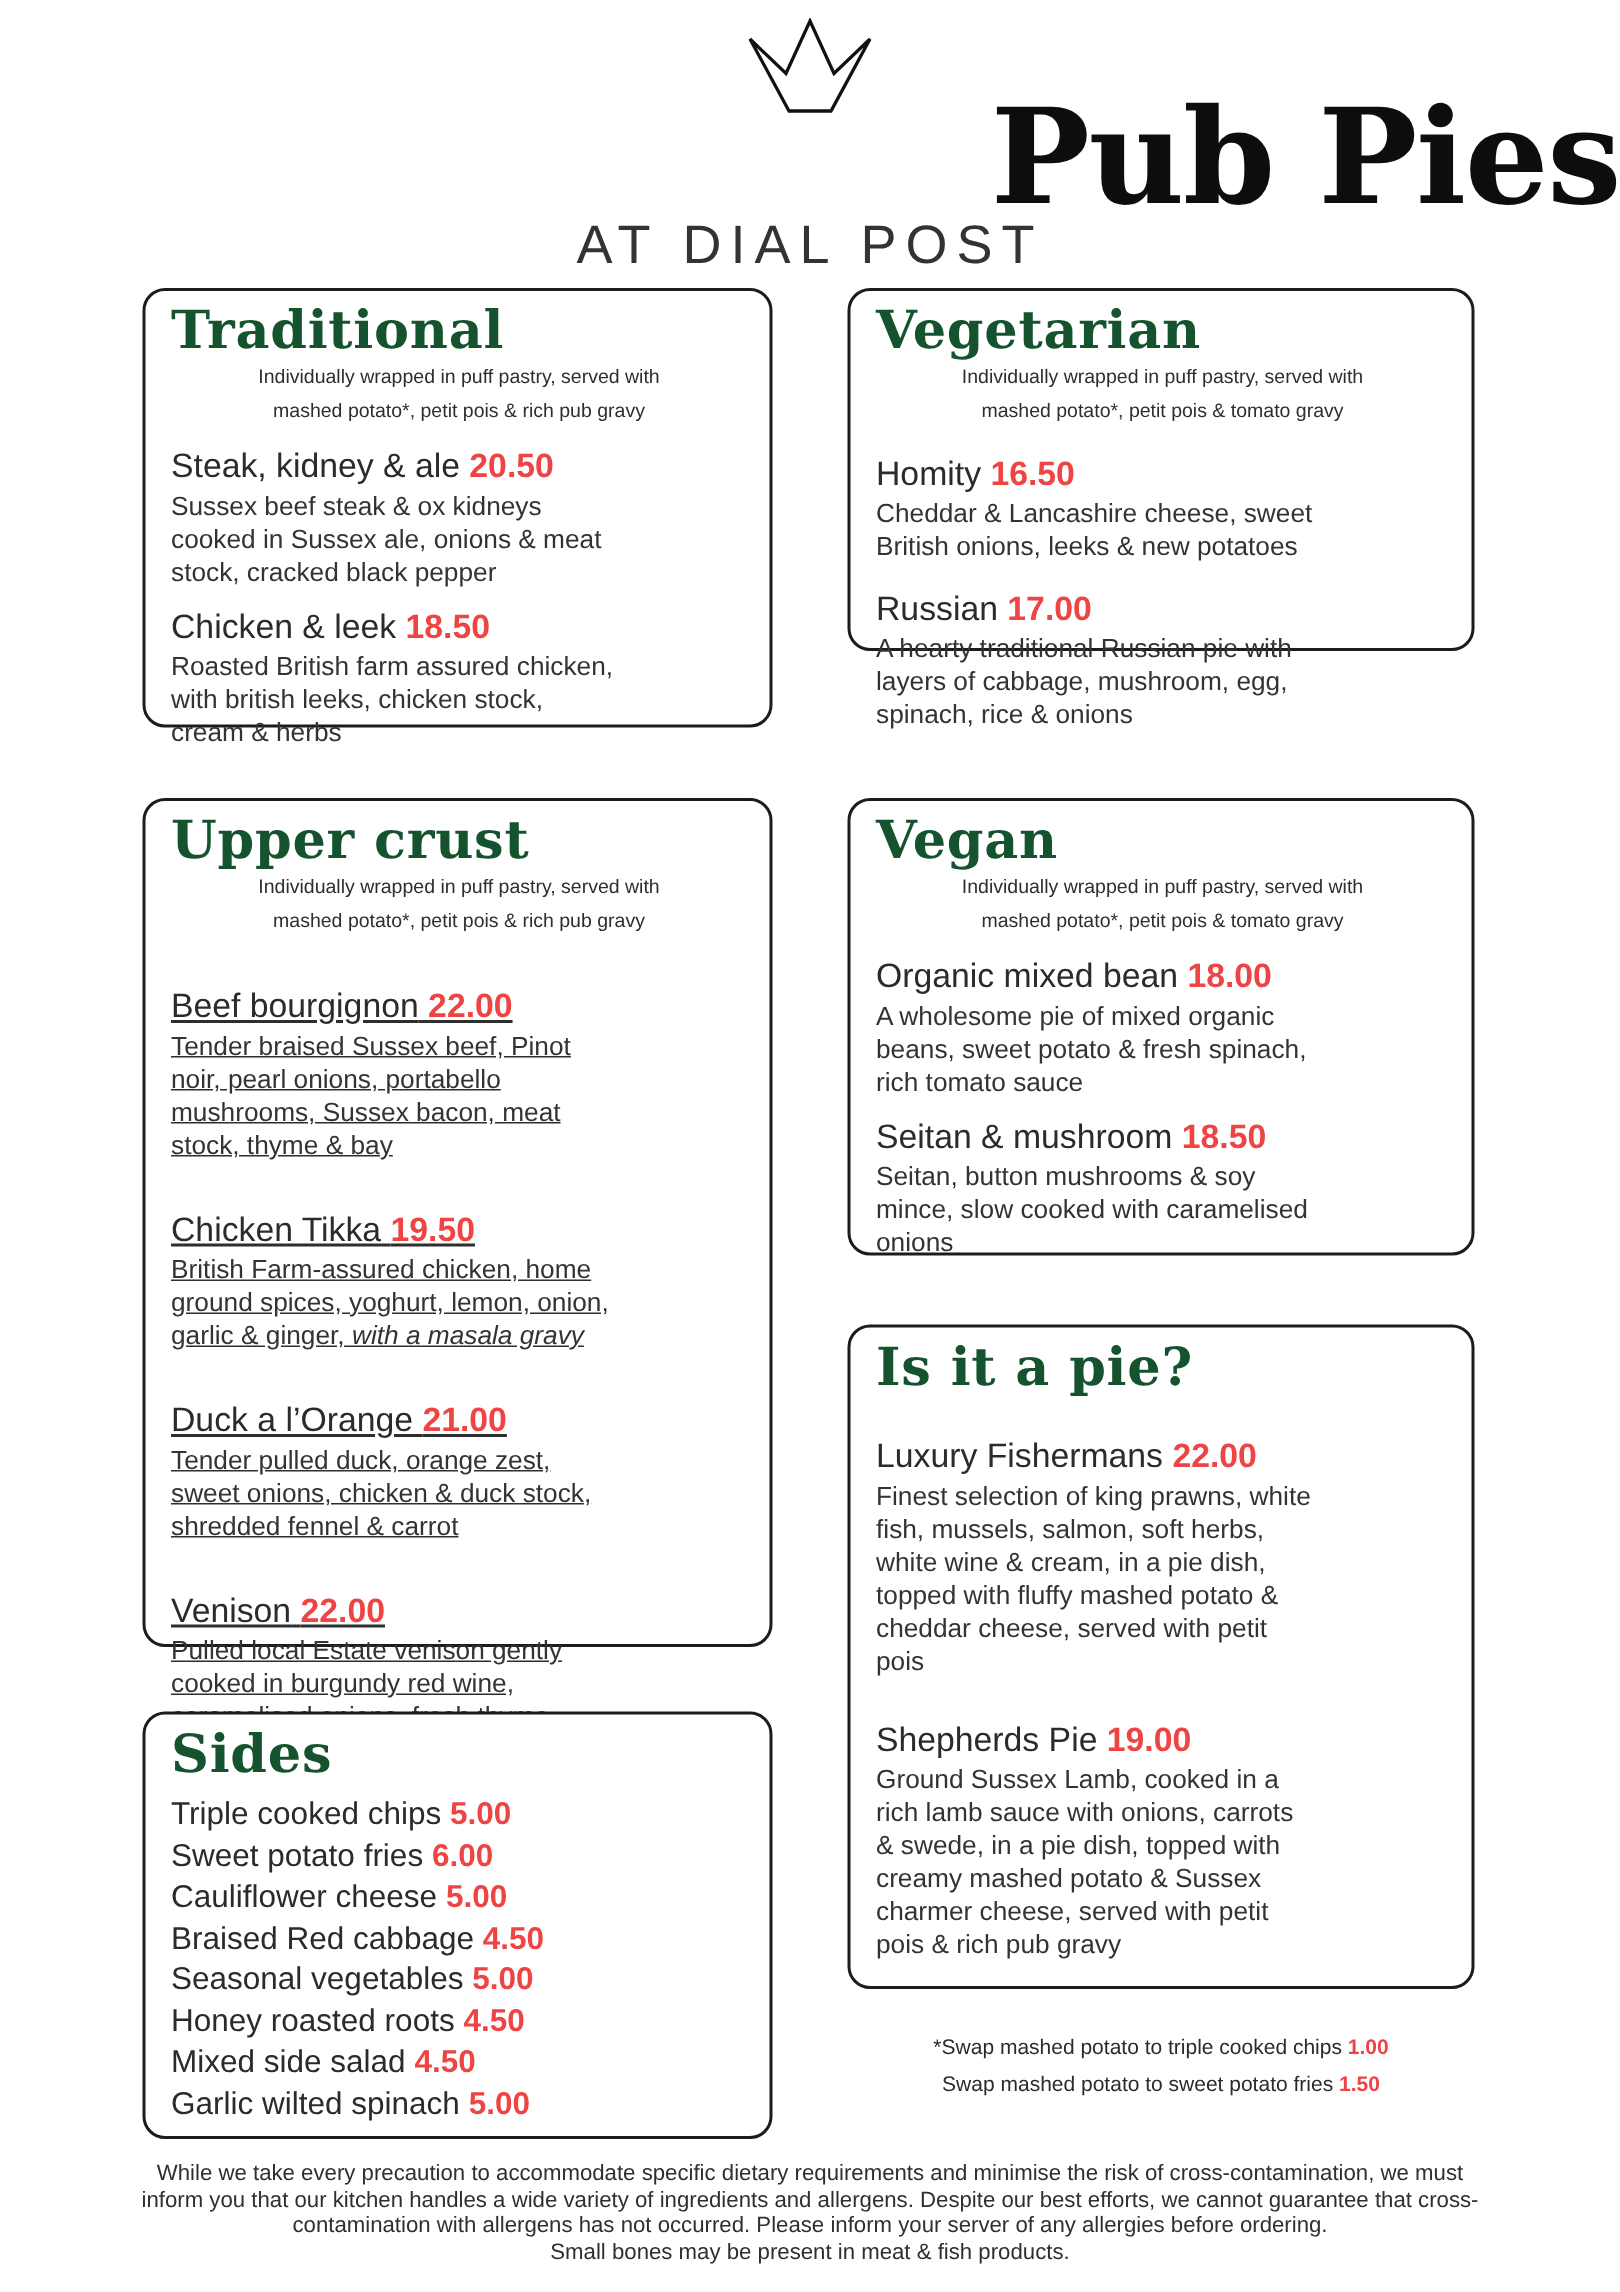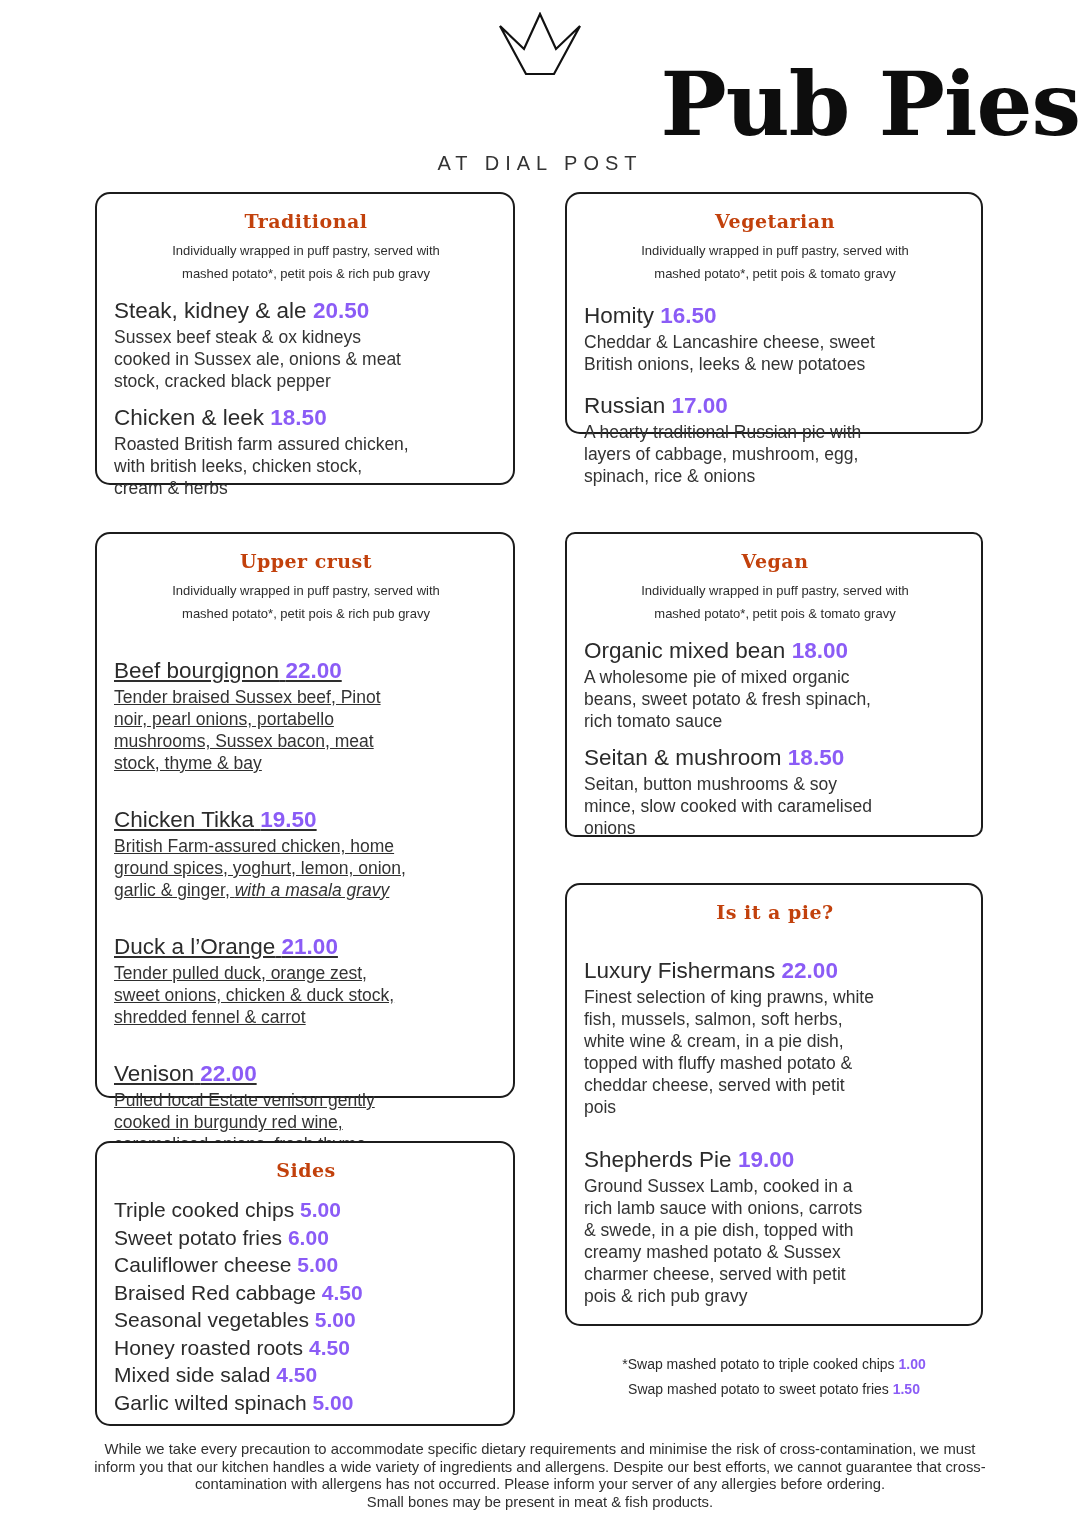--- a/index.html
+++ b/index.html
@@ -12,52 +12,52 @@
 
   
   .brand-crown { position:absolute; left:497px; top:12px; width:86px; height:66px; }
   .brand-title {
     position:absolute; left:0; top:54px; width:1080px; text-align:right;
     font-family:"DejaVu Serif","Liberation Serif",serif; font-weight:700;
     font-size:88px; line-height:100px; color:#0d0d0d; letter-spacing:-1px;
   }
   .brand-subtitle {
     position:absolute; left:0; top:147px; width:1080px; text-align:center;
-    font-size:20px; line-height:32px; letter-spacing:6px; color:#333;
+    font-size:36px; line-height:32px; letter-spacing:6px; color:#333;
   }
 
   
   .box {
     position:absolute; background:#fff; border:2px solid #1c1c1c;
     border-radius:15px; padding:8px 15px 8px 17px;
   }
   .b-trad  { left:95px;  top:192px;  width:420px; height:293px; }
   .b-veg   { left:565px; top:192px;  width:418px; height:242px; }
   .b-upper { left:95px;  top:532px;  width:420px; height:566px; }
-  .b-vegan { left:565px; top:532px;  width:418px; height:305px;border-radius:10px; }
+  .b-vegan { left:565px; top:532px;  width:418px; height:305px; }
   .b-pie   { left:565px; top:883px;  width:418px; height:443px; }
   .b-sides { left:95px;  top:1141px; width:420px; height:285px; }
 
   .box-title {
-    text-align:center; font-family:"DejaVu Serif","Liberation Serif",serif;
-    font-weight:700; font-size:19px; line-height:34px; color:#c2410c;
+    text-align:left; font-family:"DejaVu Serif","Liberation Serif",serif;
+    font-weight:700; font-size:35px; line-height:34px; color:#14532d;
     letter-spacing:0.5px; margin-top:2px;
   }
   .box-subtitle {
     text-align:center; font-size:13px; line-height:23px; color:#2e2e2e;
     white-space:pre-line; margin-top:1px;
   }
   .item { margin-top:11px; }
   .b-veg .item { margin-top:16px; }
   .b-upper .item { margin-top:31px;text-decoration:underline; }
   .b-vegan .item { }
   .b-pie .item { margin-top:27px; }
   .b-pie .item:first-of-type { margin-top:36px; }
   .item-head { font-size:22.5px; line-height:29px; color:#2b2b2b; }
-  .price { font-weight:700; color:#8b5cf6; }
+  .price { font-weight:700; color:#ef4444; }
   .item-desc {
     font-size:17.5px; line-height:22px; color:#333; white-space:pre-line;
     margin-top:1px;
   }
   .item-desc .it { font-style:italic; }
 
   .sides-list { margin-top:9px; }
   .side-line { font-size:21px; line-height:27.5px; color:#2b2b2b; }
 
   

